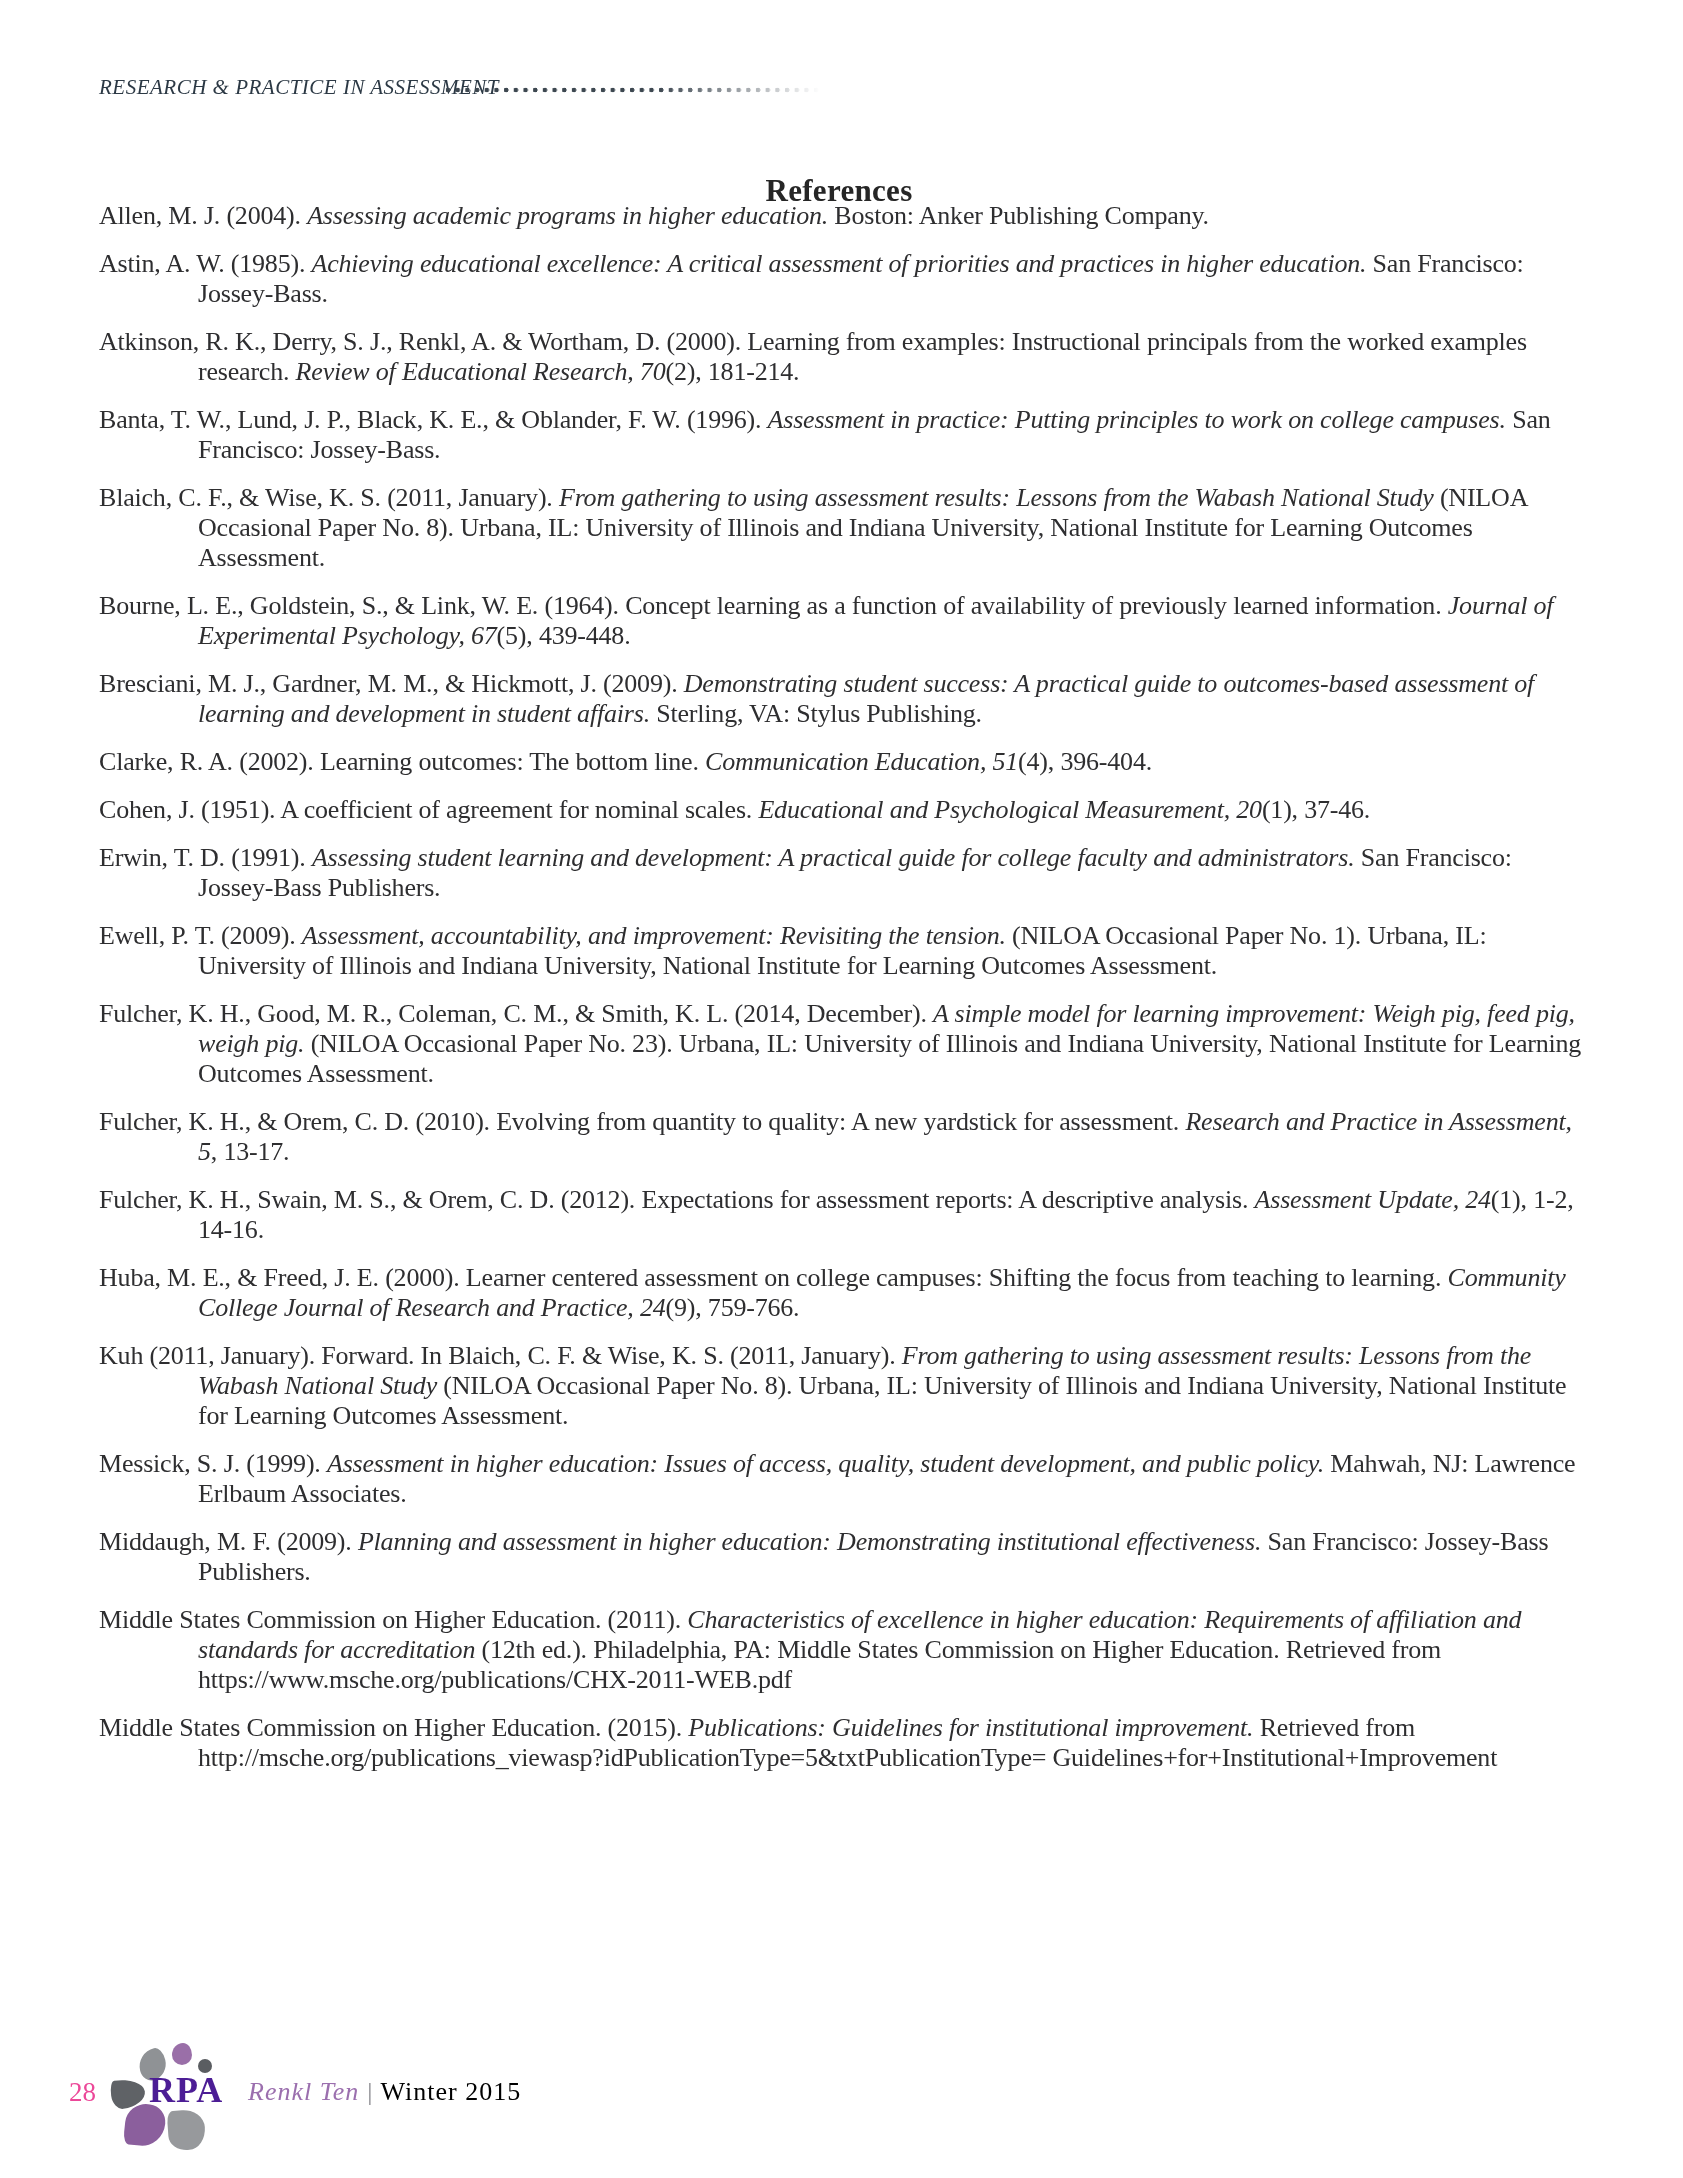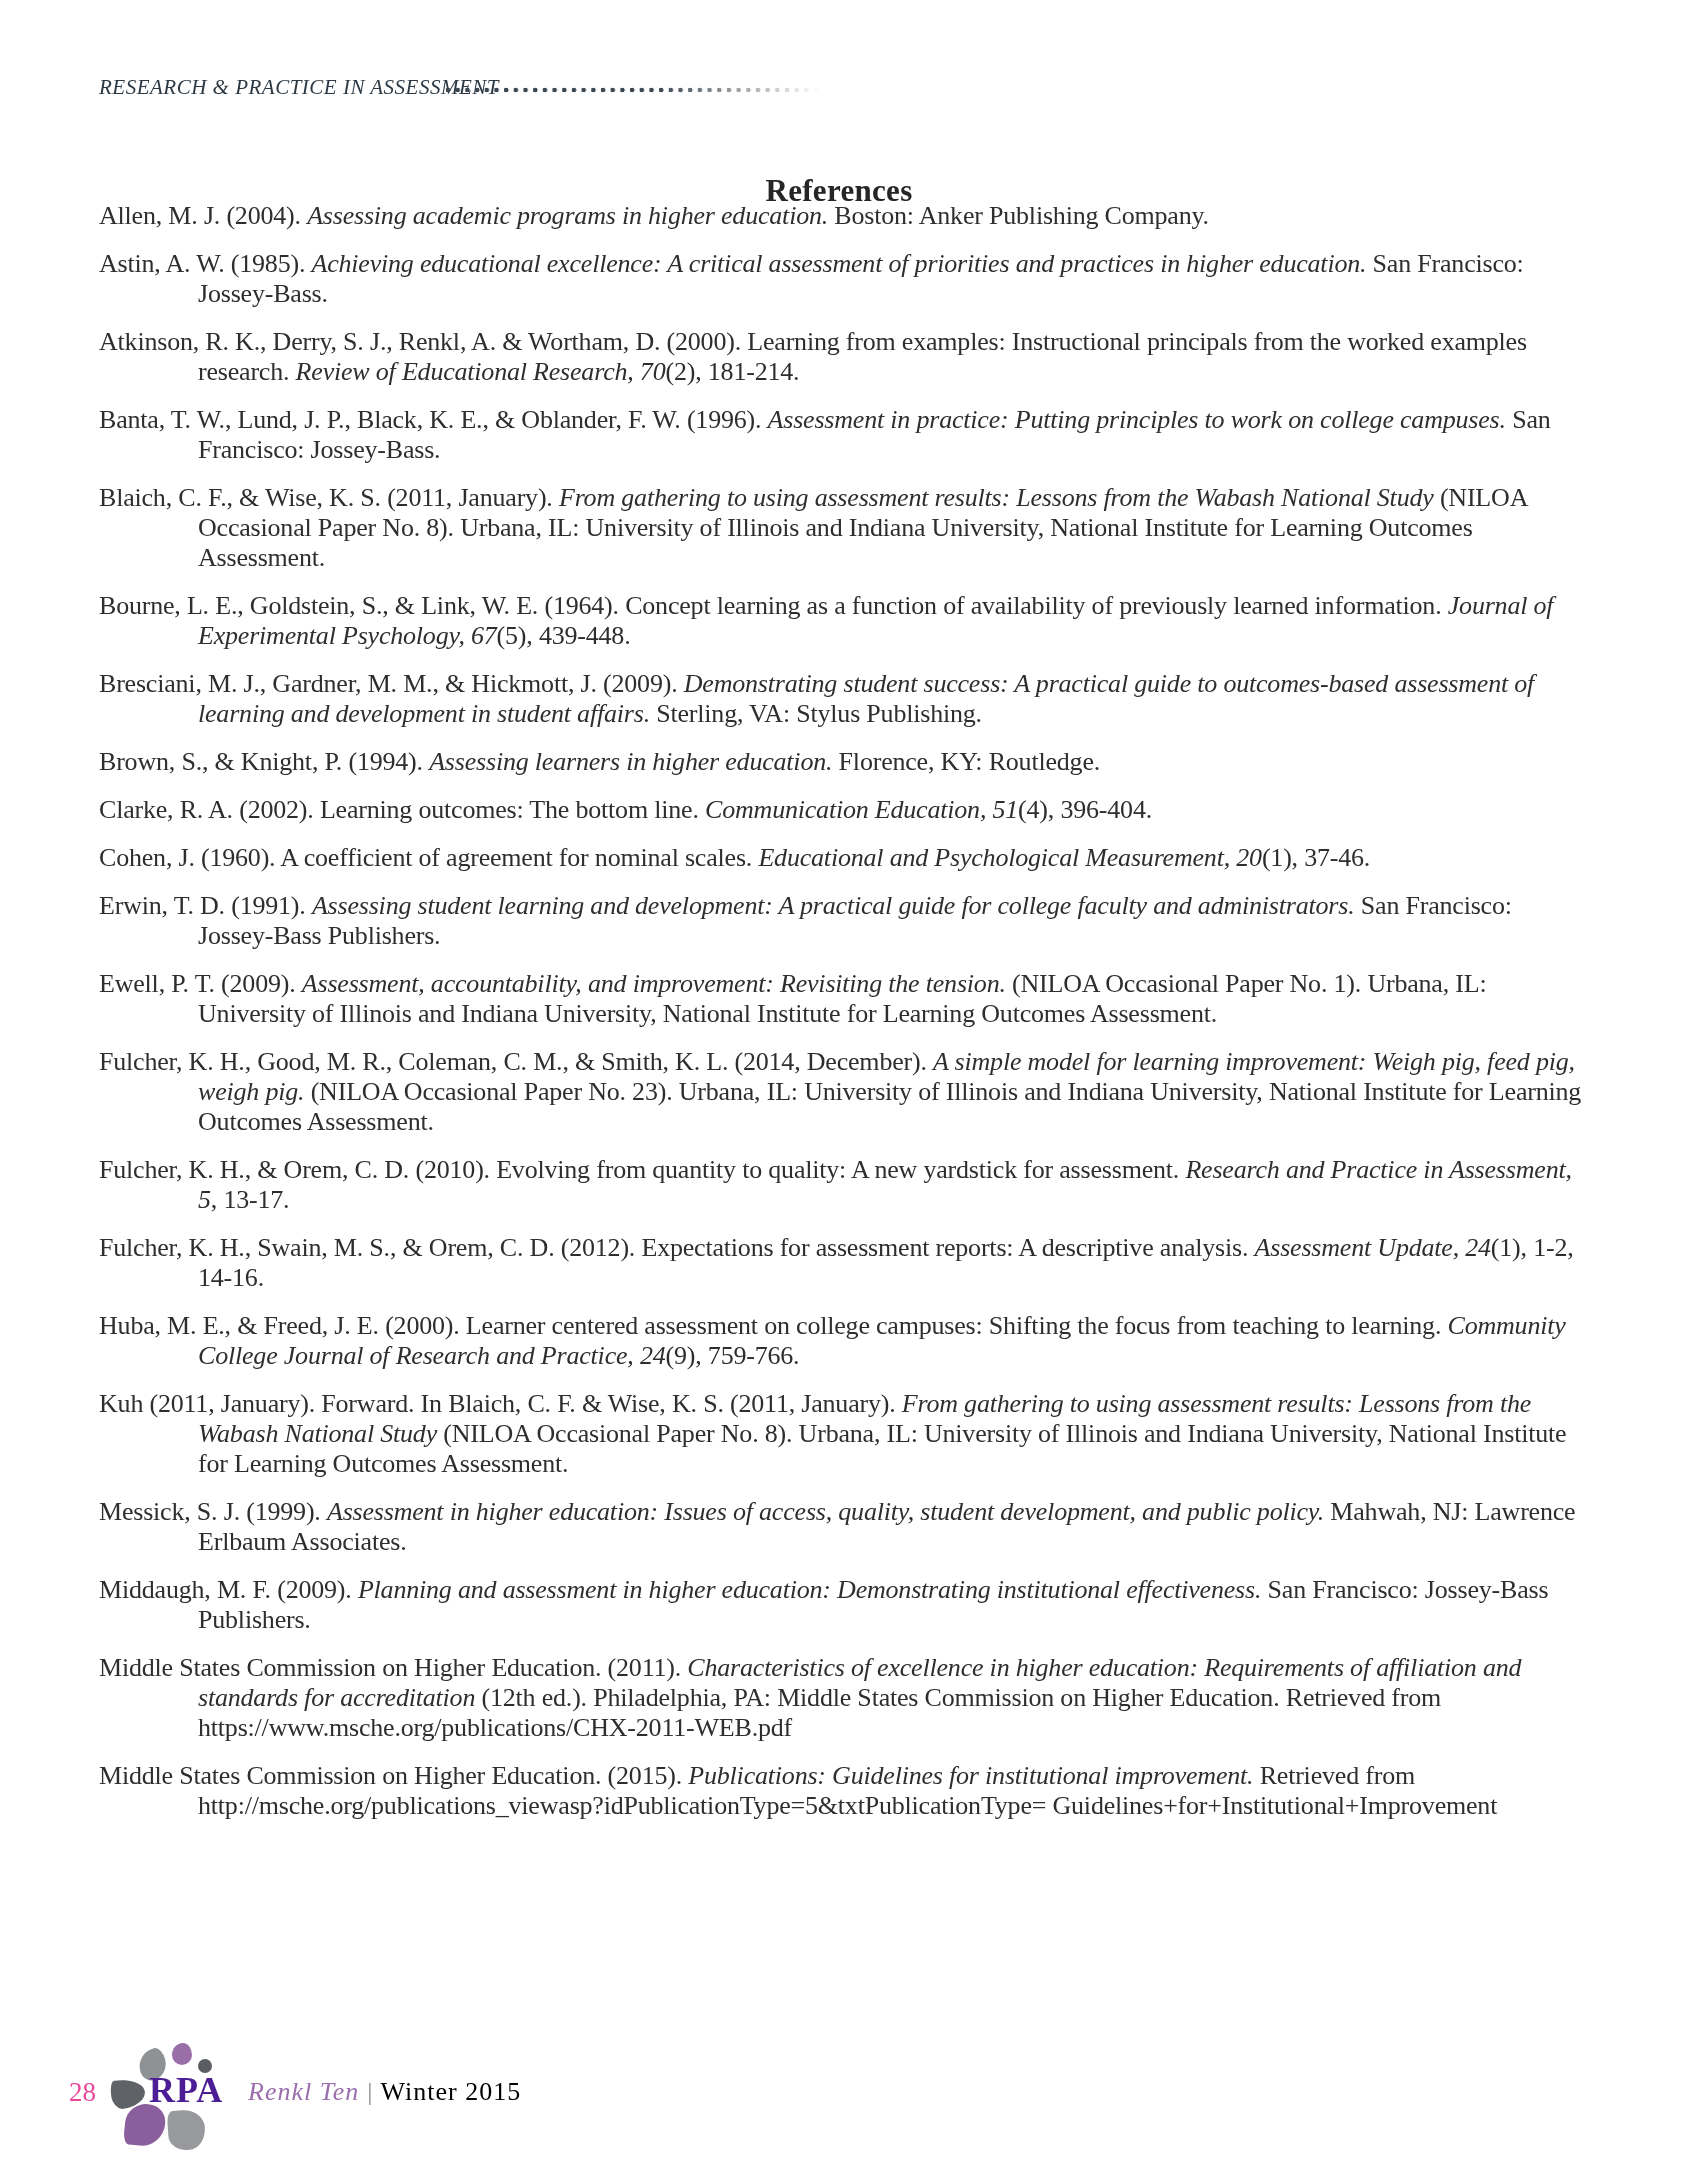--- a/index.html
+++ b/index.html
@@ -86,23 +86,22 @@
   <h1 id="page-title">References</h1>
 
   <div id="reference-list">
       <p class="ref"><span>Allen, M. J. (2004). </span><span class="it">Assessing academic programs in higher education.</span><span> Boston: Anker Publishing Company.</span></p>
       <p class="ref"><span>Astin, A. W. (1985). </span><span class="it">Achieving educational excellence: A critical assessment of priorities and practices in higher education.</span><span> San Francisco: Jossey-Bass.</span></p>
       <p class="ref"><span>Atkinson, R. K., Derry, S. J., Renkl, A. &amp; Wortham, D. (2000). Learning from examples: Instructional principals from the worked examples research. </span><span class="it">Review of Educational Research, 70</span><span>(2), 181-214.</span></p>
       <p class="ref"><span>Banta, T. W., Lund, J. P., Black, K. E., &amp; Oblander, F. W. (1996). </span><span class="it">Assessment in practice: Putting principles to work on college campuses.</span><span> San Francisco: Jossey-Bass.</span></p>
       <p class="ref"><span>Blaich, C. F., &amp; Wise, K. S. (2011, January). </span><span class="it">From gathering to using assessment results: Lessons from the Wabash National Study</span><span> (NILOA Occasional Paper No. 8). Urbana, IL: University of Illinois and Indiana University, National Institute for Learning Outcomes Assessment.</span></p>
       <p class="ref"><span>Bourne, L. E., Goldstein, S., &amp; Link, W. E. (1964). Concept learning as a function of availability of previously learned information. </span><span class="it">Journal of Experimental Psychology, 67</span><span>(5), 439-448.</span></p>
       <p class="ref"><span>Bresciani, M. J., Gardner, M. M., &amp; Hickmott, J. (2009). </span><span class="it">Demonstrating student success: A practical guide to outcomes-based assessment of learning and development in student affairs.</span><span> Sterling, VA: Stylus Publishing.</span></p>
-      <p class="ref"><span>Brown, S., &amp; Knight, P. (1994). </span><span class="it">Assessing learners in higher education.</span><span> Florence, KY: Routledge.</span></p>
       <p class="ref"><span>Clarke, R. A. (2002). Learning outcomes: The bottom line. </span><span class="it">Communication Education, 51</span><span>(4), 396-404.</span></p>
-      <p class="ref"><span>Cohen, J. (1960). A coefficient of agreement for nominal scales. </span><span class="it">Educational and Psychological Measurement, 20</span><span>(1), 37-46.</span></p>
+      <p class="ref"><span>Cohen, J. (1951). A coefficient of agreement for nominal scales. </span><span class="it">Educational and Psychological Measurement, 20</span><span>(1), 37-46.</span></p>
       <p class="ref"><span>Erwin, T. D. (1991). </span><span class="it">Assessing student learning and development: A practical guide for college faculty and administrators.</span><span> San Francisco: Jossey-Bass Publishers.</span></p>
       <p class="ref"><span>Ewell, P. T. (2009). </span><span class="it">Assessment, accountability, and improvement: Revisiting the tension.</span><span> (NILOA Occasional Paper No. 1). Urbana, IL: University of Illinois and Indiana University, National Institute for Learning Outcomes Assessment.</span></p>
       <p class="ref"><span>Fulcher, K. H., Good, M. R., Coleman, C. M., &amp; Smith, K. L. (2014, December). </span><span class="it">A simple model for learning improvement: Weigh pig, feed pig, weigh pig.</span><span> (NILOA Occasional Paper No. 23). Urbana, IL: University of Illinois and Indiana University, National Institute for Learning Outcomes Assessment.</span></p>
       <p class="ref"><span>Fulcher, K. H., &amp; Orem, C. D. (2010). Evolving from quantity to quality: A new yardstick for assessment. </span><span class="it">Research and Practice in Assessment, 5</span><span>, 13-17.</span></p>
       <p class="ref"><span>Fulcher, K. H., Swain, M. S., &amp; Orem, C. D. (2012). Expectations for assessment reports: A descriptive analysis. </span><span class="it">Assessment Update, 24</span><span>(1), 1-2, 14-16.</span></p>
       <p class="ref"><span>Huba, M. E., &amp; Freed, J. E. (2000). Learner centered assessment on college campuses: Shifting the focus from teaching to learning. </span><span class="it">Community College Journal of Research and Practice, 24</span><span>(9), 759-766.</span></p>
       <p class="ref"><span>Kuh (2011, January). Forward. In Blaich, C. F. &amp; Wise, K. S. (2011, January). </span><span class="it">From gathering to using assessment results: Lessons from the Wabash National Study</span><span> (NILOA Occasional Paper No. 8). Urbana, IL: University of Illinois and Indiana University, National Institute for Learning Outcomes Assessment.</span></p>
       <p class="ref"><span>Messick, S. J. (1999). </span><span class="it">Assessment in higher education: Issues of access, quality, student development, and public policy.</span><span> Mahwah, NJ: Lawrence Erlbaum Associates.</span></p>
       <p class="ref"><span>Middaugh, M. F. (2009). </span><span class="it">Planning and assessment in higher education: Demonstrating institutional effectiveness.</span><span> San Francisco: Jossey-Bass Publishers.</span></p>
       <p class="ref"><span>Middle States Commission on Higher Education. (2011). </span><span class="it">Characteristics of excellence in higher education: Requirements of affiliation and standards for accreditation</span><span> (12th ed.). Philadelphia, PA: Middle States Commission on Higher Education. Retrieved from https://www.msche.org/publications/CHX-2011-WEB.pdf</span></p>

